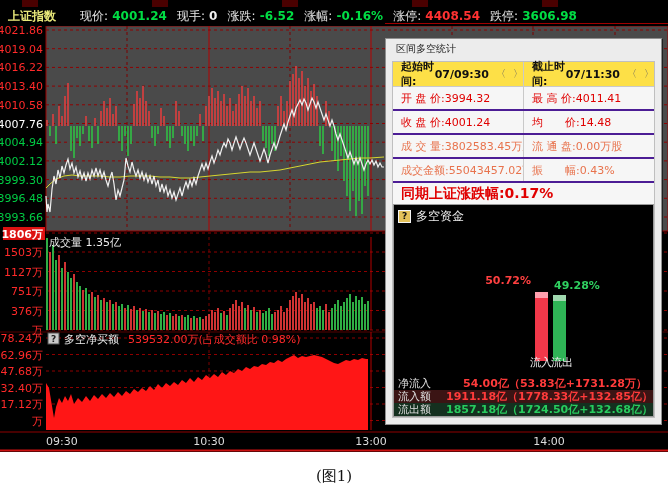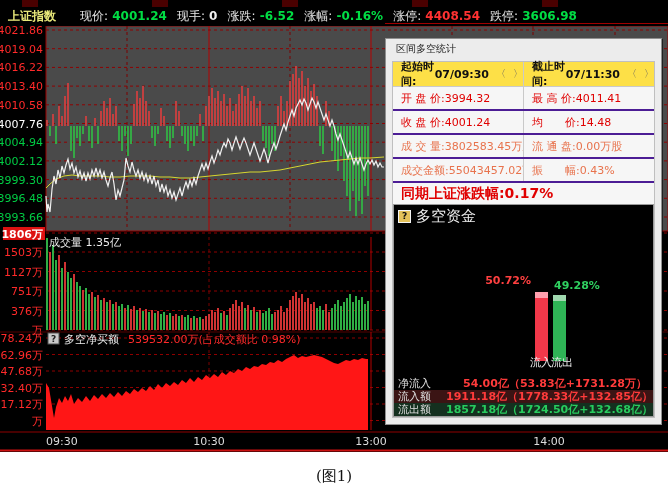--- a/index.html
+++ b/index.html
@@ -31,21 +31,21 @@
   .pcell{flex:1;display:flex;align-items:center;padding-left:8px;box-sizing:border-box;white-space:nowrap;overflow:hidden;}
   .pcell + .pcell{border-left:1px solid #c9c9c9;}
   .summary-row{height:21px;display:flex;align-items:center;padding-left:8px;font-size:14px;font-weight:bold;}
 
   
   .funds{flex:1;background:#000;border:1px solid #9a9a9a;margin:0;position:relative;
          display:flex;flex-direction:column;}
   .funds-header{height:17px;display:flex;align-items:center;gap:5px;padding:3px 0 0 4px;}
   .qicon{width:11px;height:11px;background:#e4c25a;border:1px solid #f5f5f5;color:#111;
          font-size:9px;line-height:11px;text-align:center;font-weight:bold;cursor:pointer;}
-  .funds-title{color:#ececec;font-size:15px;}
+  .funds-title{color:#ececec;font-size:12px;}
   .bars-zone{flex:1;position:relative;}
   .pct{position:absolute;font-size:11px;font-weight:bold;white-space:nowrap;}
   .pct-in{right:122px;bottom:90px;}
   .pct-out{left:160px;bottom:85px;}
   .vbar{position:absolute;bottom:16px;width:13px;}
   .vbar .cap{height:6px;}
   .bar-in{left:141px;}
   .bar-out{left:159px;}
   .blabel{position:absolute;bottom:7px;color:#ececec;font-size:11px;}
   .blabel-in{left:136px;}

